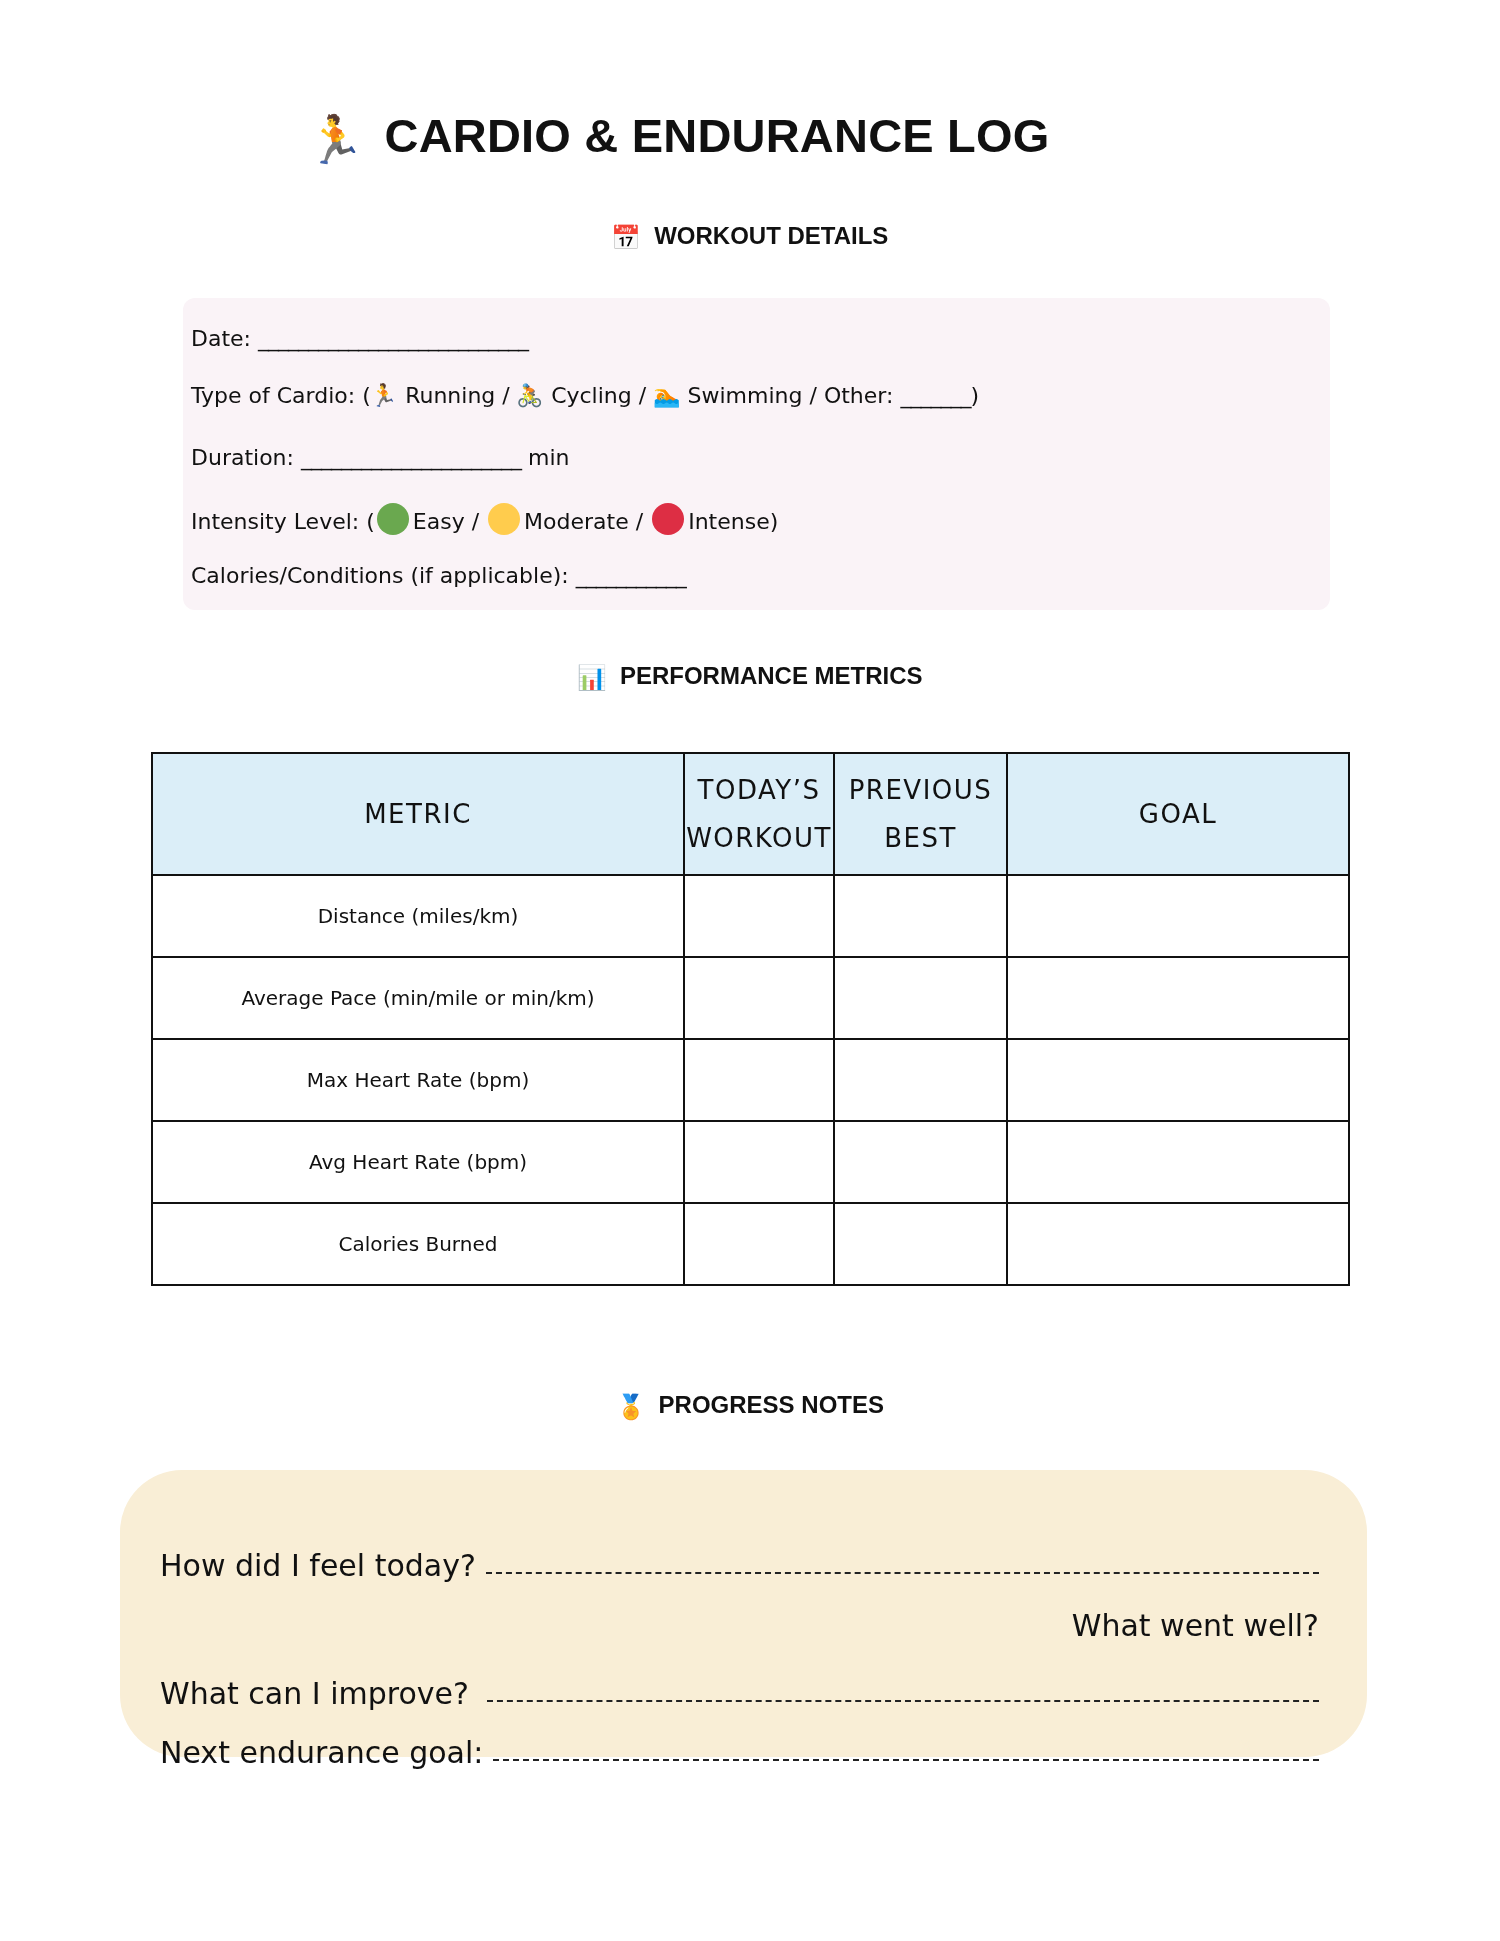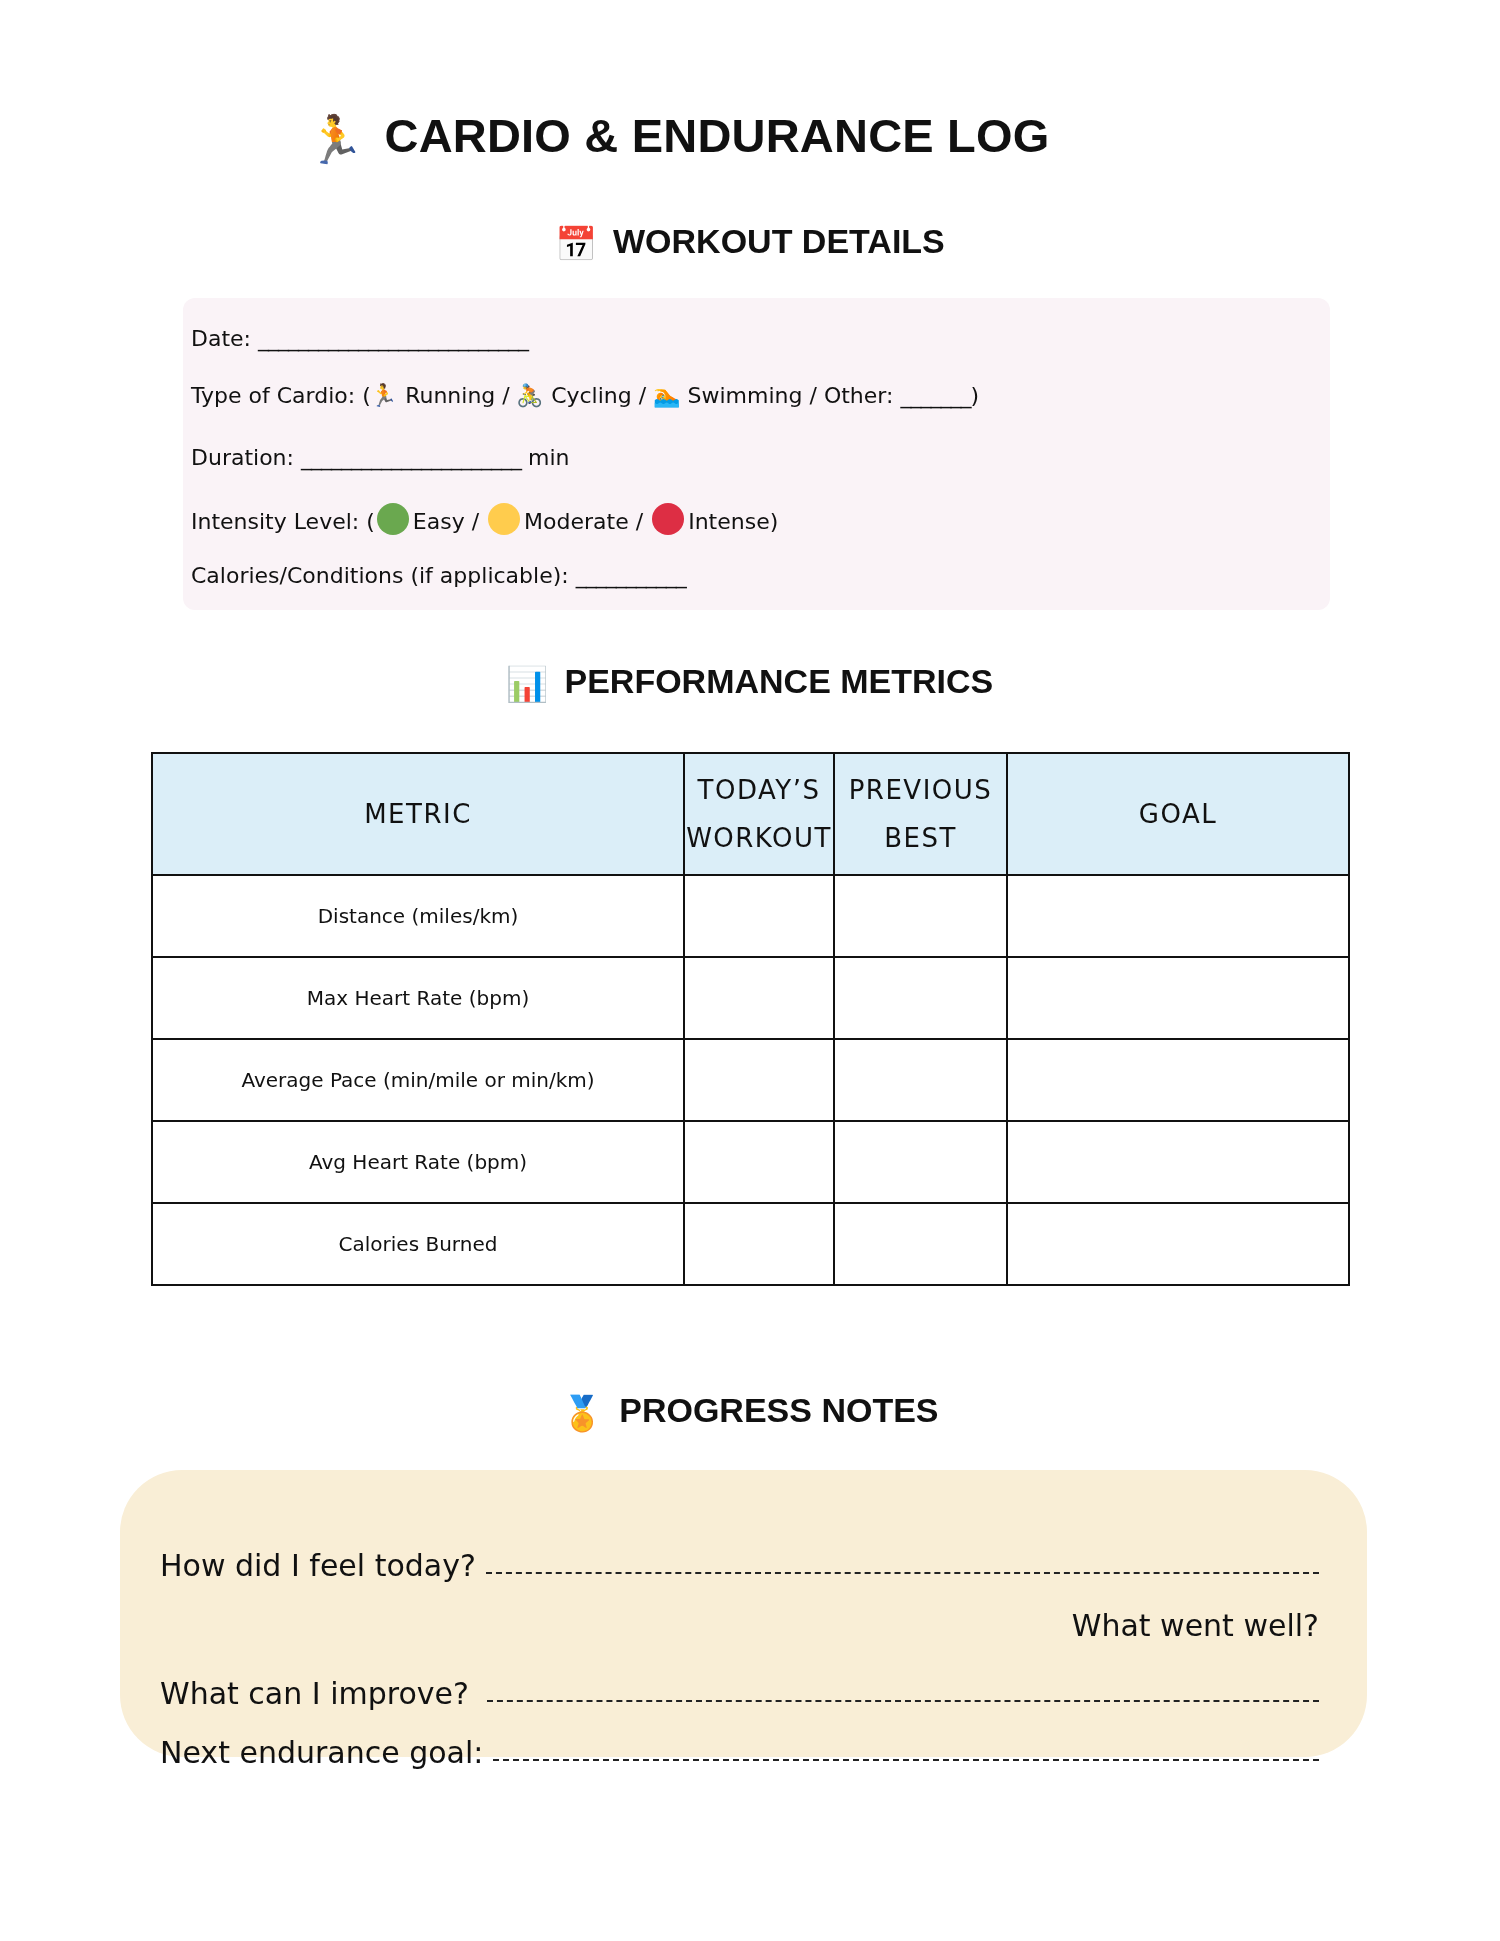--- a/index.html
+++ b/index.html
@@ -6,21 +6,21 @@
   body { width: 1500px; height: 1941px; position: relative; overflow: hidden; color: #111; }
   .sans { font-family: "Liberation Sans", "DejaVu Sans", sans-serif; }
   .hand { font-family: "DejaVu Sans", "Liberation Sans", sans-serif; }
 
   .title {
     position: absolute; top: 108px; left: 0; width: 1356px; text-align: center;
     font-size: 47px; font-weight: 700; letter-spacing: 0.2px;
   }
   .section-title {
     position: absolute; left: 0; width: 1500px; text-align: center;
-    font-size: 34px; font-weight: 700;
+    font-size: 24px; font-weight: 700;
   }
   .emoji { display: inline-block; vertical-align: middle; margin-right: 6px; }
 
   
   .details-box {
     position: absolute; left: 183px; top: 298px; width: 1147px; height: 312px;
     background: #faf3f7; border-radius: 12px;
   }
   .details-line {
     position: absolute; left: 8px; font-size: 22px; white-space: nowrap; color: #111;
@@ -117,27 +117,27 @@
     </tr>
   </thead>
   <tbody>
     <tr>
       <td>Distance (miles/km)</td>
       <td></td>
       <td></td>
       <td></td>
     </tr>
     <tr>
-      <td>Max Heart Rate (bpm)</td>
+      <td>Average Pace (min/mile or min/km)</td>
       <td></td>
       <td></td>
       <td></td>
     </tr>
     <tr>
-      <td>Average Pace (min/mile or min/km)</td>
+      <td>Max Heart Rate (bpm)</td>
       <td></td>
       <td></td>
       <td></td>
     </tr>
     <tr>
       <td>Avg Heart Rate (bpm)</td>
       <td></td>
       <td></td>
       <td></td>
     </tr>

